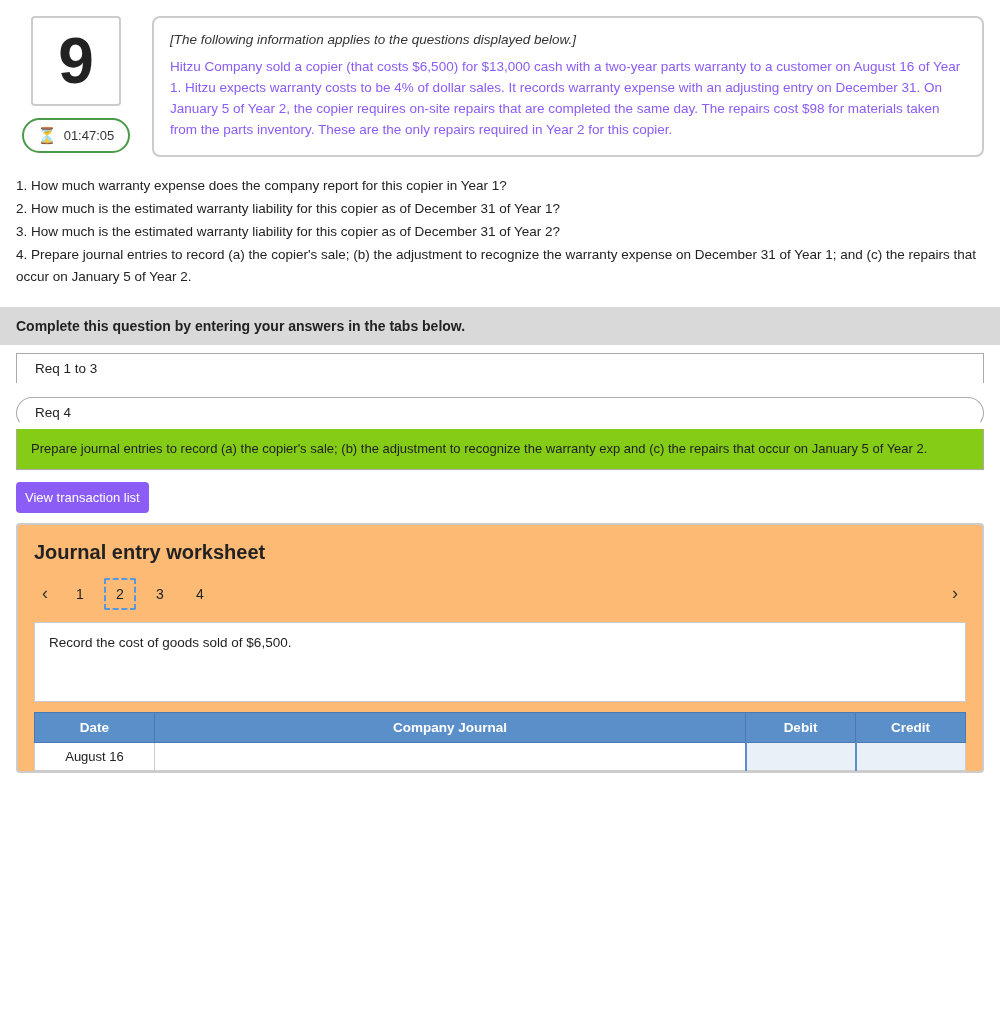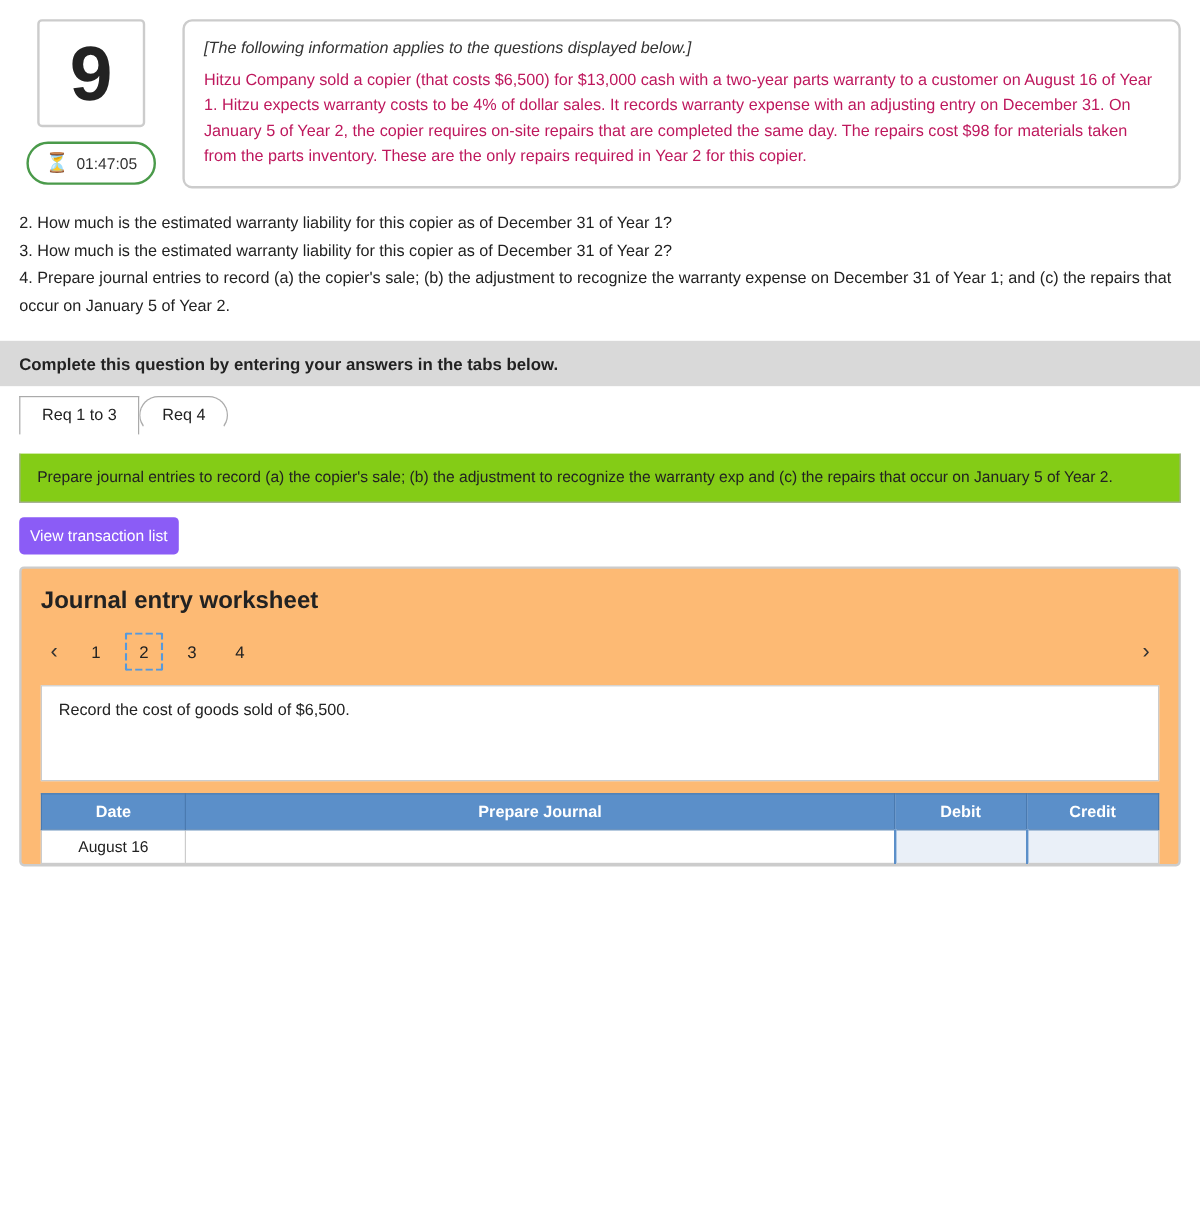--- a/index.html
+++ b/index.html
@@ -73,21 +73,21 @@
     .info-subtitle {
       font-style: italic;
       color: #333;
       margin-bottom: 10px;
       font-size: 13.5px;
     }
 
     .info-body {
       font-size: 13.5px;
       line-height: 1.55;
-      color: #be185d;
+      color: #8b5cf6;
     }
 
     .questions-section {
       padding: 10px 16px 10px 16px;
       font-size: 13.5px;
       line-height: 1.7;
     }
 
     .questions-section p {
       margin: 0;
@@ -99,24 +99,24 @@
       font-weight: bold;
       font-size: 14px;
       color: #222;
       margin: 8px 0 0 0;
     }
 
     .tabs-container {
       border-bottom: none;
       margin: 0 0 0 0;
       display: flex;
-      flex-direction: row;
-      padding: 8px 16px 16px 16px;
-      background: #fff;
-      gap: 0;
+      flex-direction: column;
+      padding: 8px 16px 0 16px;
+      background: #fff;
+      gap: 14px;
     }
 
     .tab {
       border: 1px solid #aaa;
       padding: 7px 18px;
       cursor: pointer;
       background: #fff;
       font-size: 13.5px;
       color: #222;
       border-bottom: none;
@@ -293,20 +293,21 @@
   </div>
 
   <div class="info-panel">
     <div class="info-subtitle">[The following information applies to the questions displayed below.]</div>
     <div class="info-body">Hitzu Company sold a copier (that costs $6,500) for $13,000 cash with a two-year parts warranty to a customer on August 16 of Year 1. Hitzu expects warranty costs to be 4% of dollar sales. It records warranty expense with an adjusting entry on December 31. On January 5 of Year 2, the copier requires on-site repairs that are completed the same day. The repairs cost $98 for materials taken from the parts inventory. These are the only repairs required in Year 2 for this copier.</div>
   </div>
 </div>
 
 
 <div class="questions-section">
+  <p>1. How much warranty expense does the company report for this copier in Year 1?</p>
   <p>2. How much is the estimated warranty liability for this copier as of December 31 of Year 1?</p>
   <p>3. How much is the estimated warranty liability for this copier as of December 31 of Year 2?</p>
   <p>4. Prepare journal entries to record (a) the copier's sale; (b) the adjustment to recognize the warranty expense on December 31 of Year 1; and (c) the repairs that occur on January 5 of Year 2.</p>
 </div>
 
 
 <div class="complete-banner">Complete this question by entering your answers in the tabs below.</div>
 
 
 <div class="tabs-container">
@@ -351,21 +352,21 @@
 
   <div class="record-box">
     <span>Record the cost of goods sold of $6,500.</span>
   </div>
 
 
   <table class="journal-table">
     <thead>
       <tr>
         <th>Date</th>
-        <th>Prepare Journal</th>
+        <th>Company Journal</th>
         <th>Debit</th>
         <th>Credit</th>
       </tr>
     </thead>
     <tbody>
       <tr>
         <td>August 16</td>
         <td><input type="text" style="width: 100%; border: none; background: transparent; font-size: 13px;"></td>
         <td><input type="text" style="width: 100%; border: none; background: transparent; font-size: 13px;"></td>
         <td><input type="text" style="width: 100%; border: none; background: transparent; font-size: 13px;"></td>

